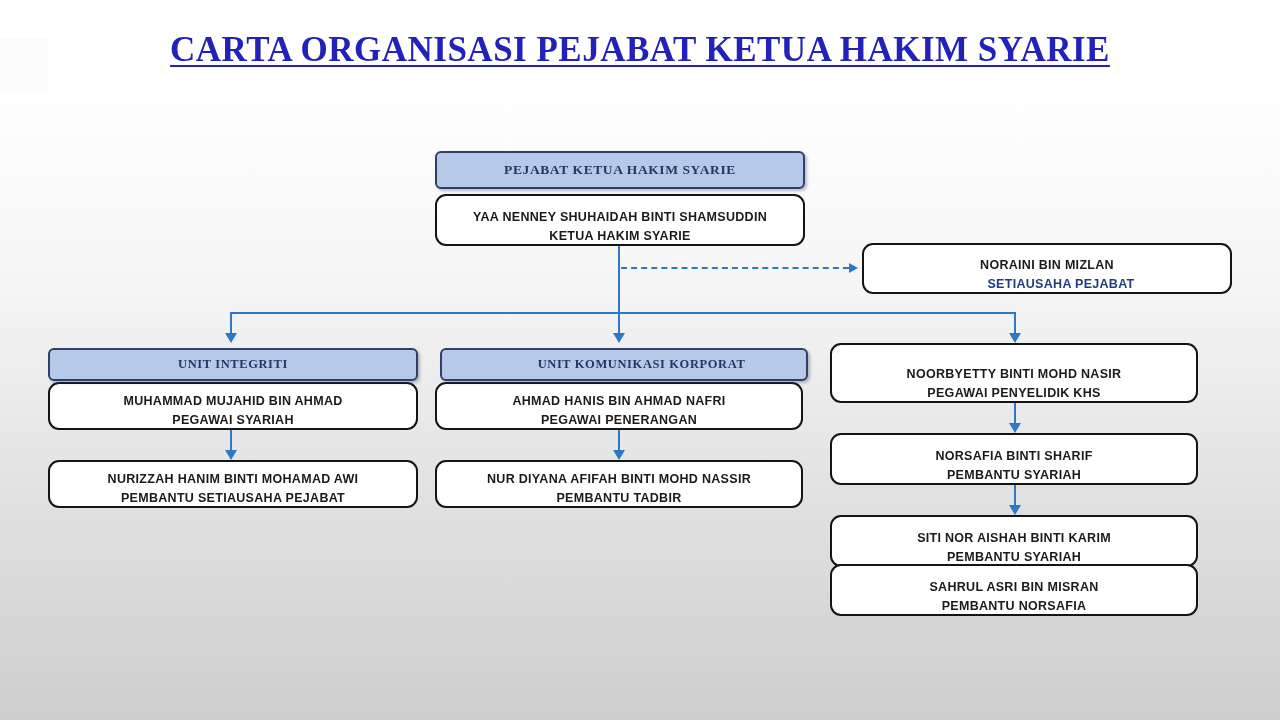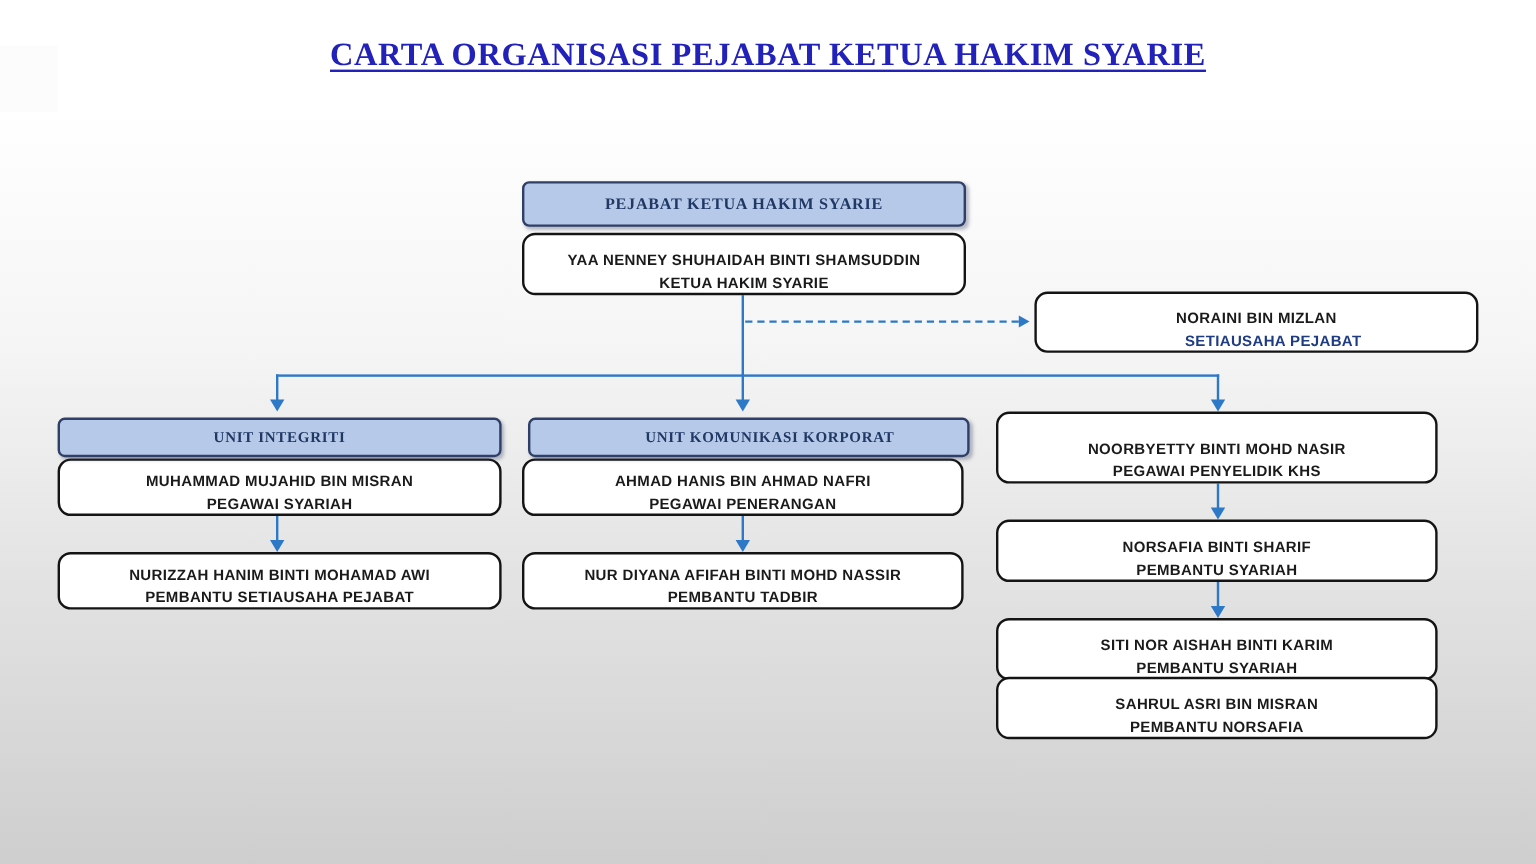--- a/index.html
+++ b/index.html
@@ -16,21 +16,21 @@
     position: absolute;
     left: 0; top: 38px; width: 48px; height: 55px;
     background: #fcfcfc;
   }
   .title {
     position: absolute;
     left: 0; top: 30px; width: 1280px;
     text-align: center;
     font-family: "Liberation Serif", serif;
     font-weight: bold;
-    font-size: 27px;
+    font-size: 35px;
     letter-spacing: 0.5px;
     color: #2222bb;
     text-decoration: underline;
     text-decoration-thickness: 2px;
     text-underline-offset: 4px;
   }
   .unit-header {
     position: absolute;
     background: #b7c9e8;
     border: 2px solid #2f3f67;
@@ -124,21 +124,21 @@
   <div class="arr-d" style="left:225px; top:333px;"></div>
 
   <div class="line vline" style="left:618px; top:312px; height:22px;"></div>
   <div class="arr-d" style="left:613px; top:333px;"></div>
 
   <div class="line vline" style="left:1014px; top:312px; height:22px;"></div>
   <div class="arr-d" style="left:1009px; top:333px;"></div>
 
   <div class="unit-header small" style="left:48px; top:348px; width:370px; height:33px;">UNIT INTEGRITI</div>
   <div class="person" style="left:48px; top:382px; width:370px; height:48px;">
-    <div class="name">MUHAMMAD MUJAHID BIN MISRAN</div>
+    <div class="name">MUHAMMAD MUJAHID BIN AHMAD</div>
     <div class="role">PEGAWAI SYARIAH</div>
   </div>
   <div class="line vline" style="left:230px; top:430px; height:21px;"></div>
   <div class="arr-d" style="left:225px; top:450px;"></div>
   <div class="person" style="left:48px; top:460px; width:370px; height:48px;">
     <div class="name">NURIZZAH HANIM BINTI MOHAMAD AWI</div>
     <div class="role">PEMBANTU SETIAUSAHA PEJABAT</div>
   </div>
 
   <div class="unit-header small" style="left:440px; top:348px; width:368px; height:33px;padding-left:35px;">UNIT KOMUNIKASI KORPORAT</div>

